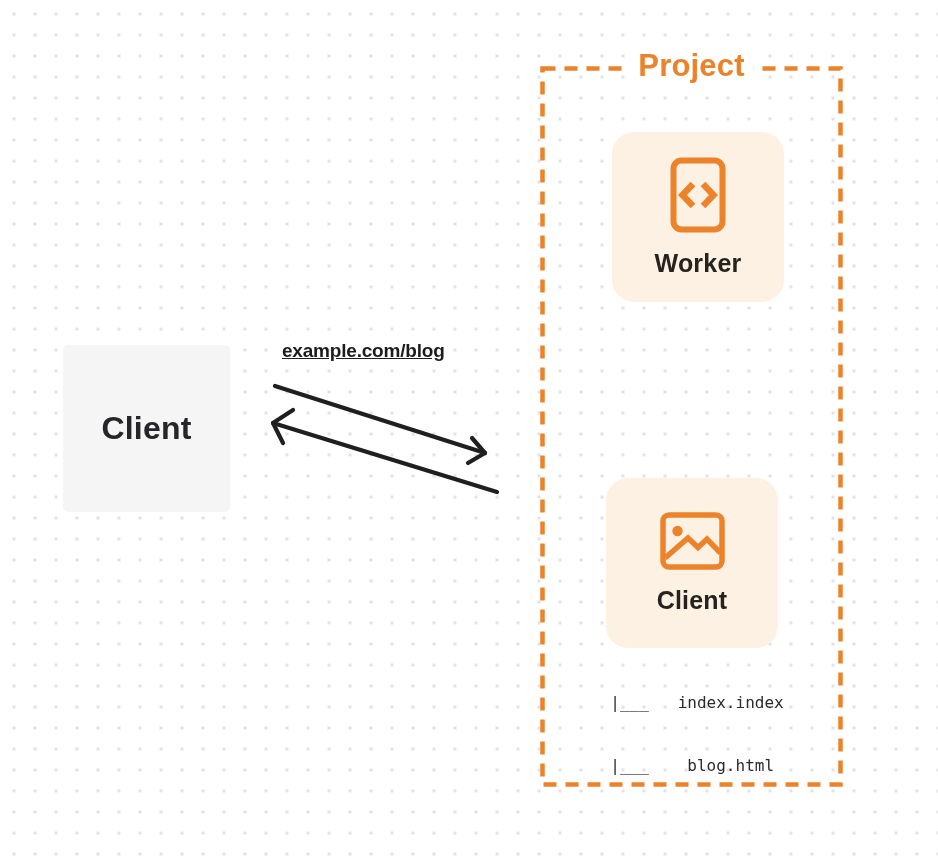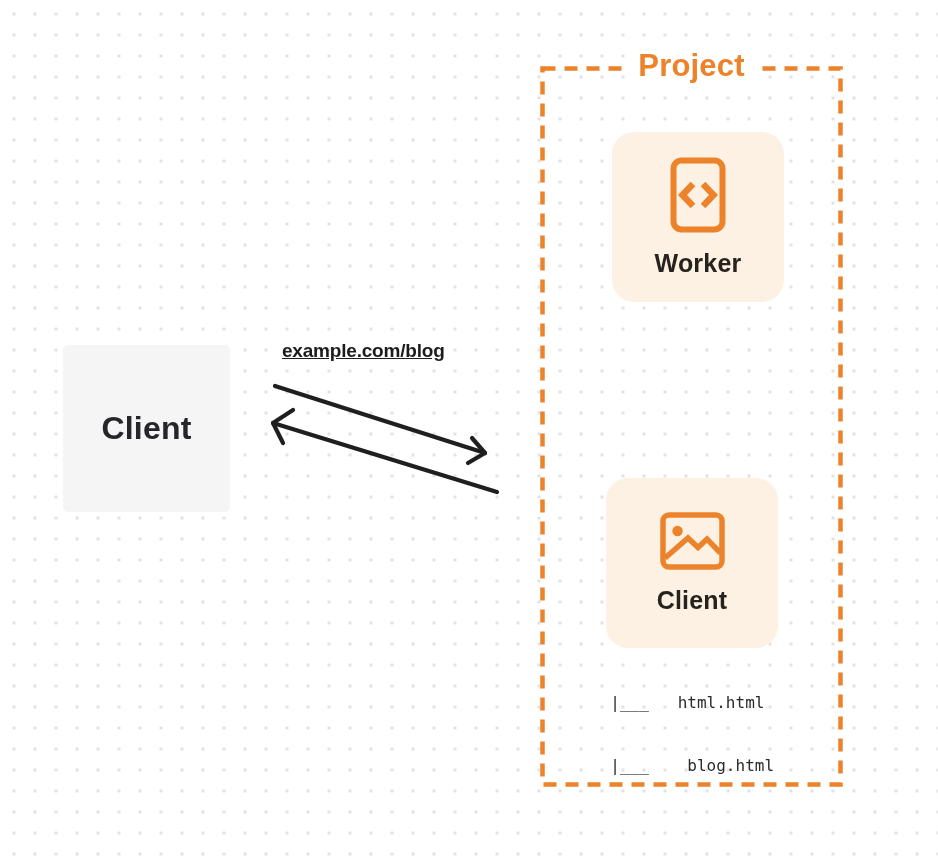--- a/index.html
+++ b/index.html
@@ -133,19 +133,19 @@
         <svg width="65" height="58" viewBox="0 0 65 58">
           <rect class="icon-stroke" x="3" y="3" width="59" height="52" rx="6" stroke-width="5.5"></rect>
           <circle cx="17.5" cy="19" r="5.2" fill="#ec832b"></circle>
           <path class="icon-stroke" d="M5,46 L28,26 L38,35.5 L47,27 L60.5,41" stroke-width="5.5"></path>
         </svg>
       </span>
       <span class="card-label">Client</span>
     </div>
 
     <div class="file-tree">
-      <span class="tree-line">  |___   html.html</span>
+      <span class="tree-line">  |___   index.index</span>
       <span class="tree-line">  |___    blog.html</span>
       
     </div>
   </div>
 
 </div>
 
 </body></html>

